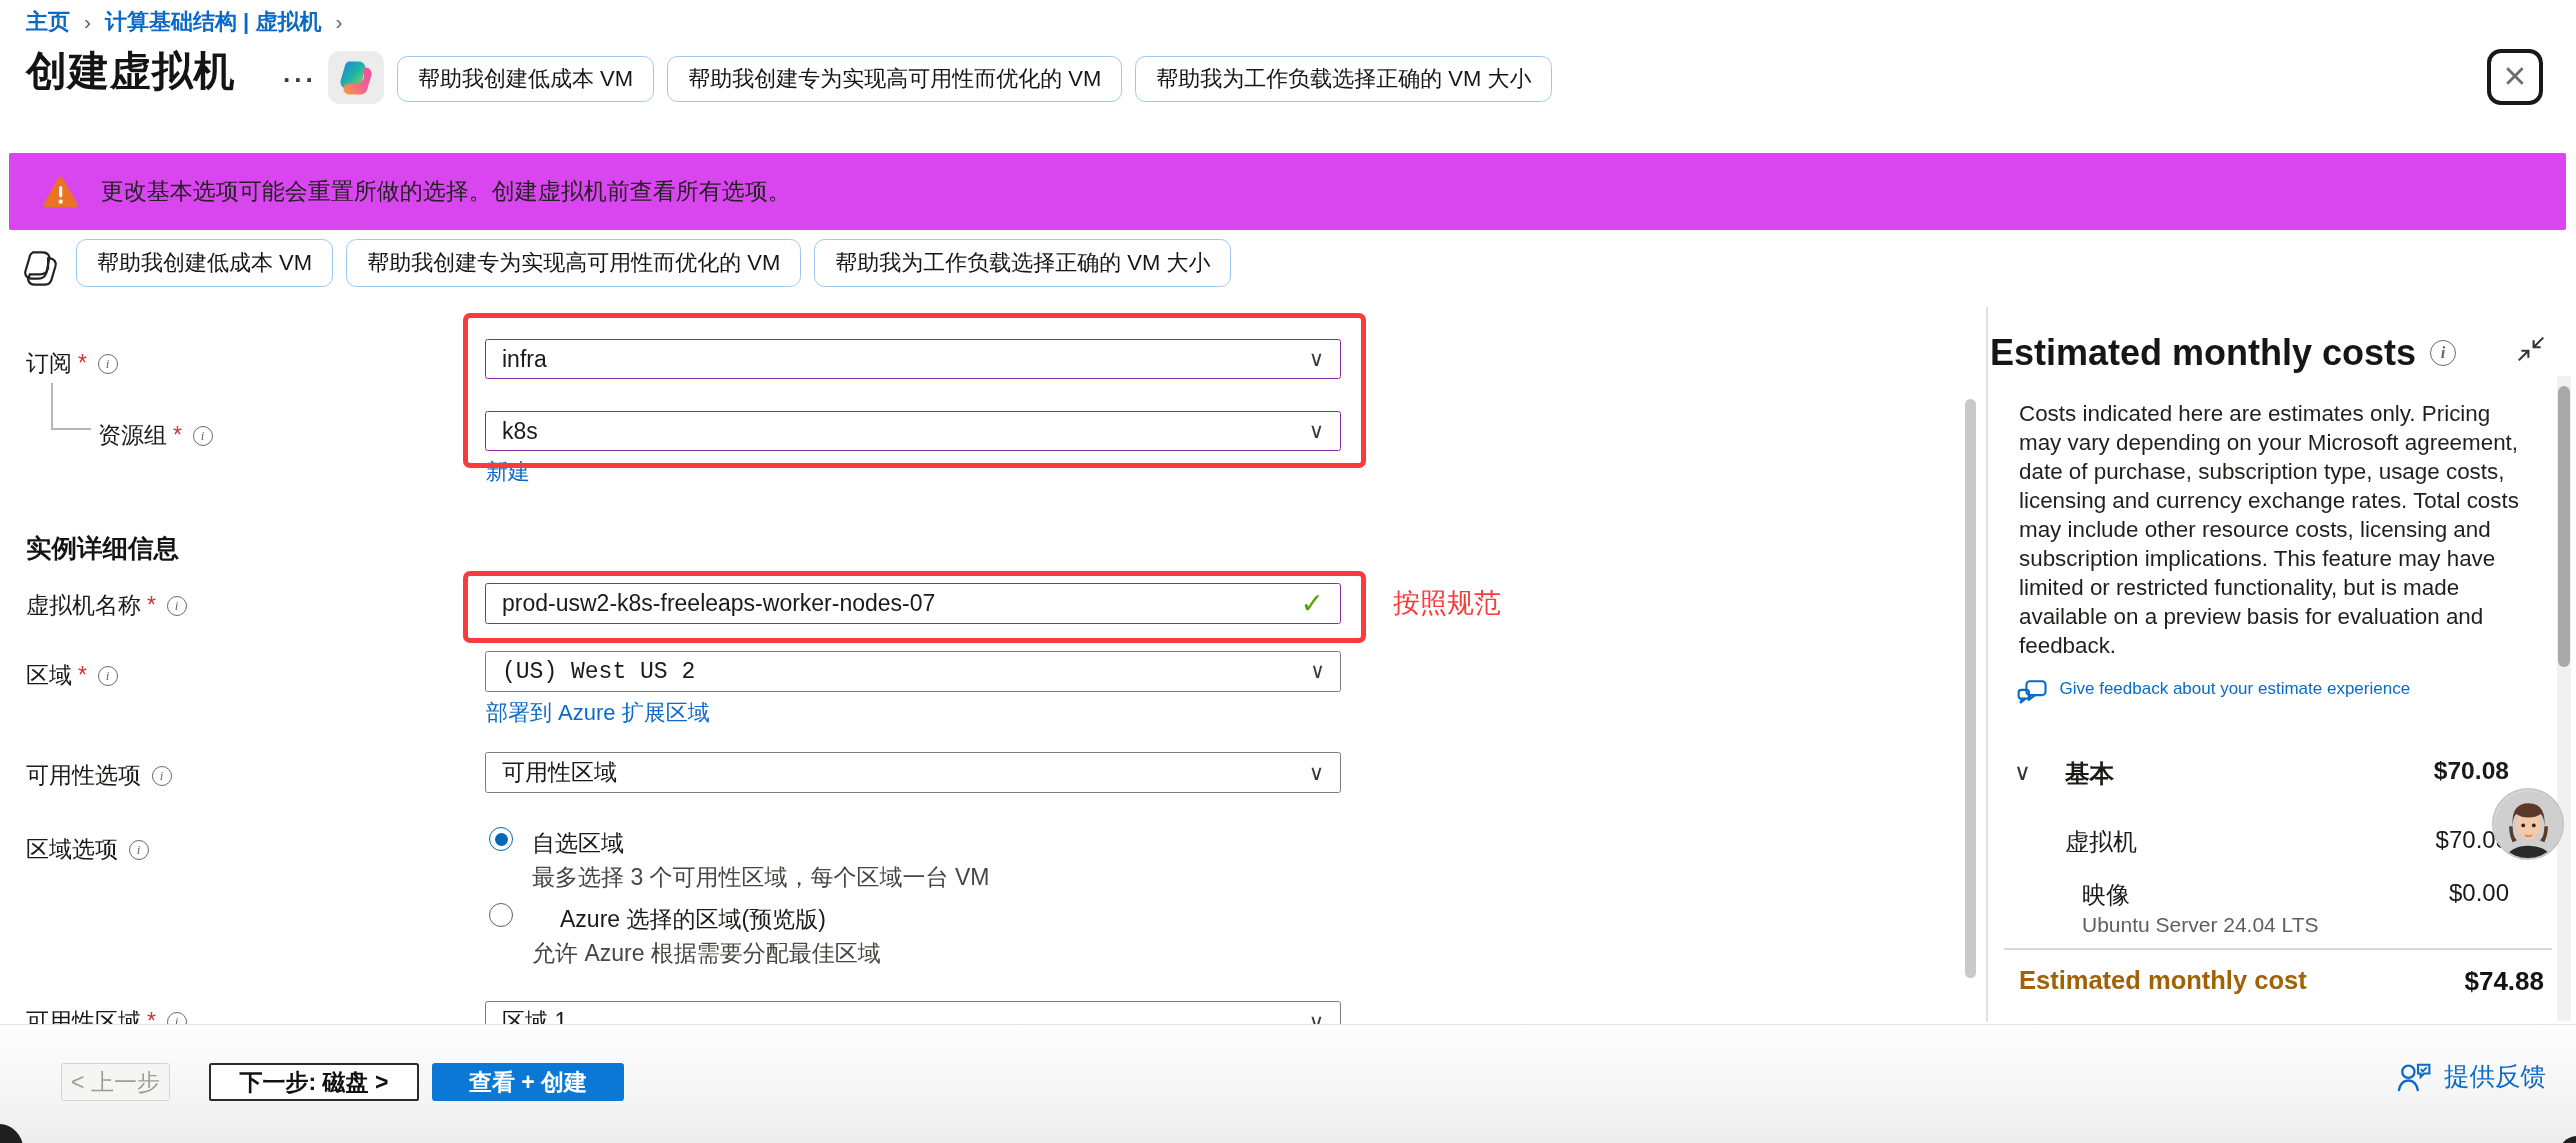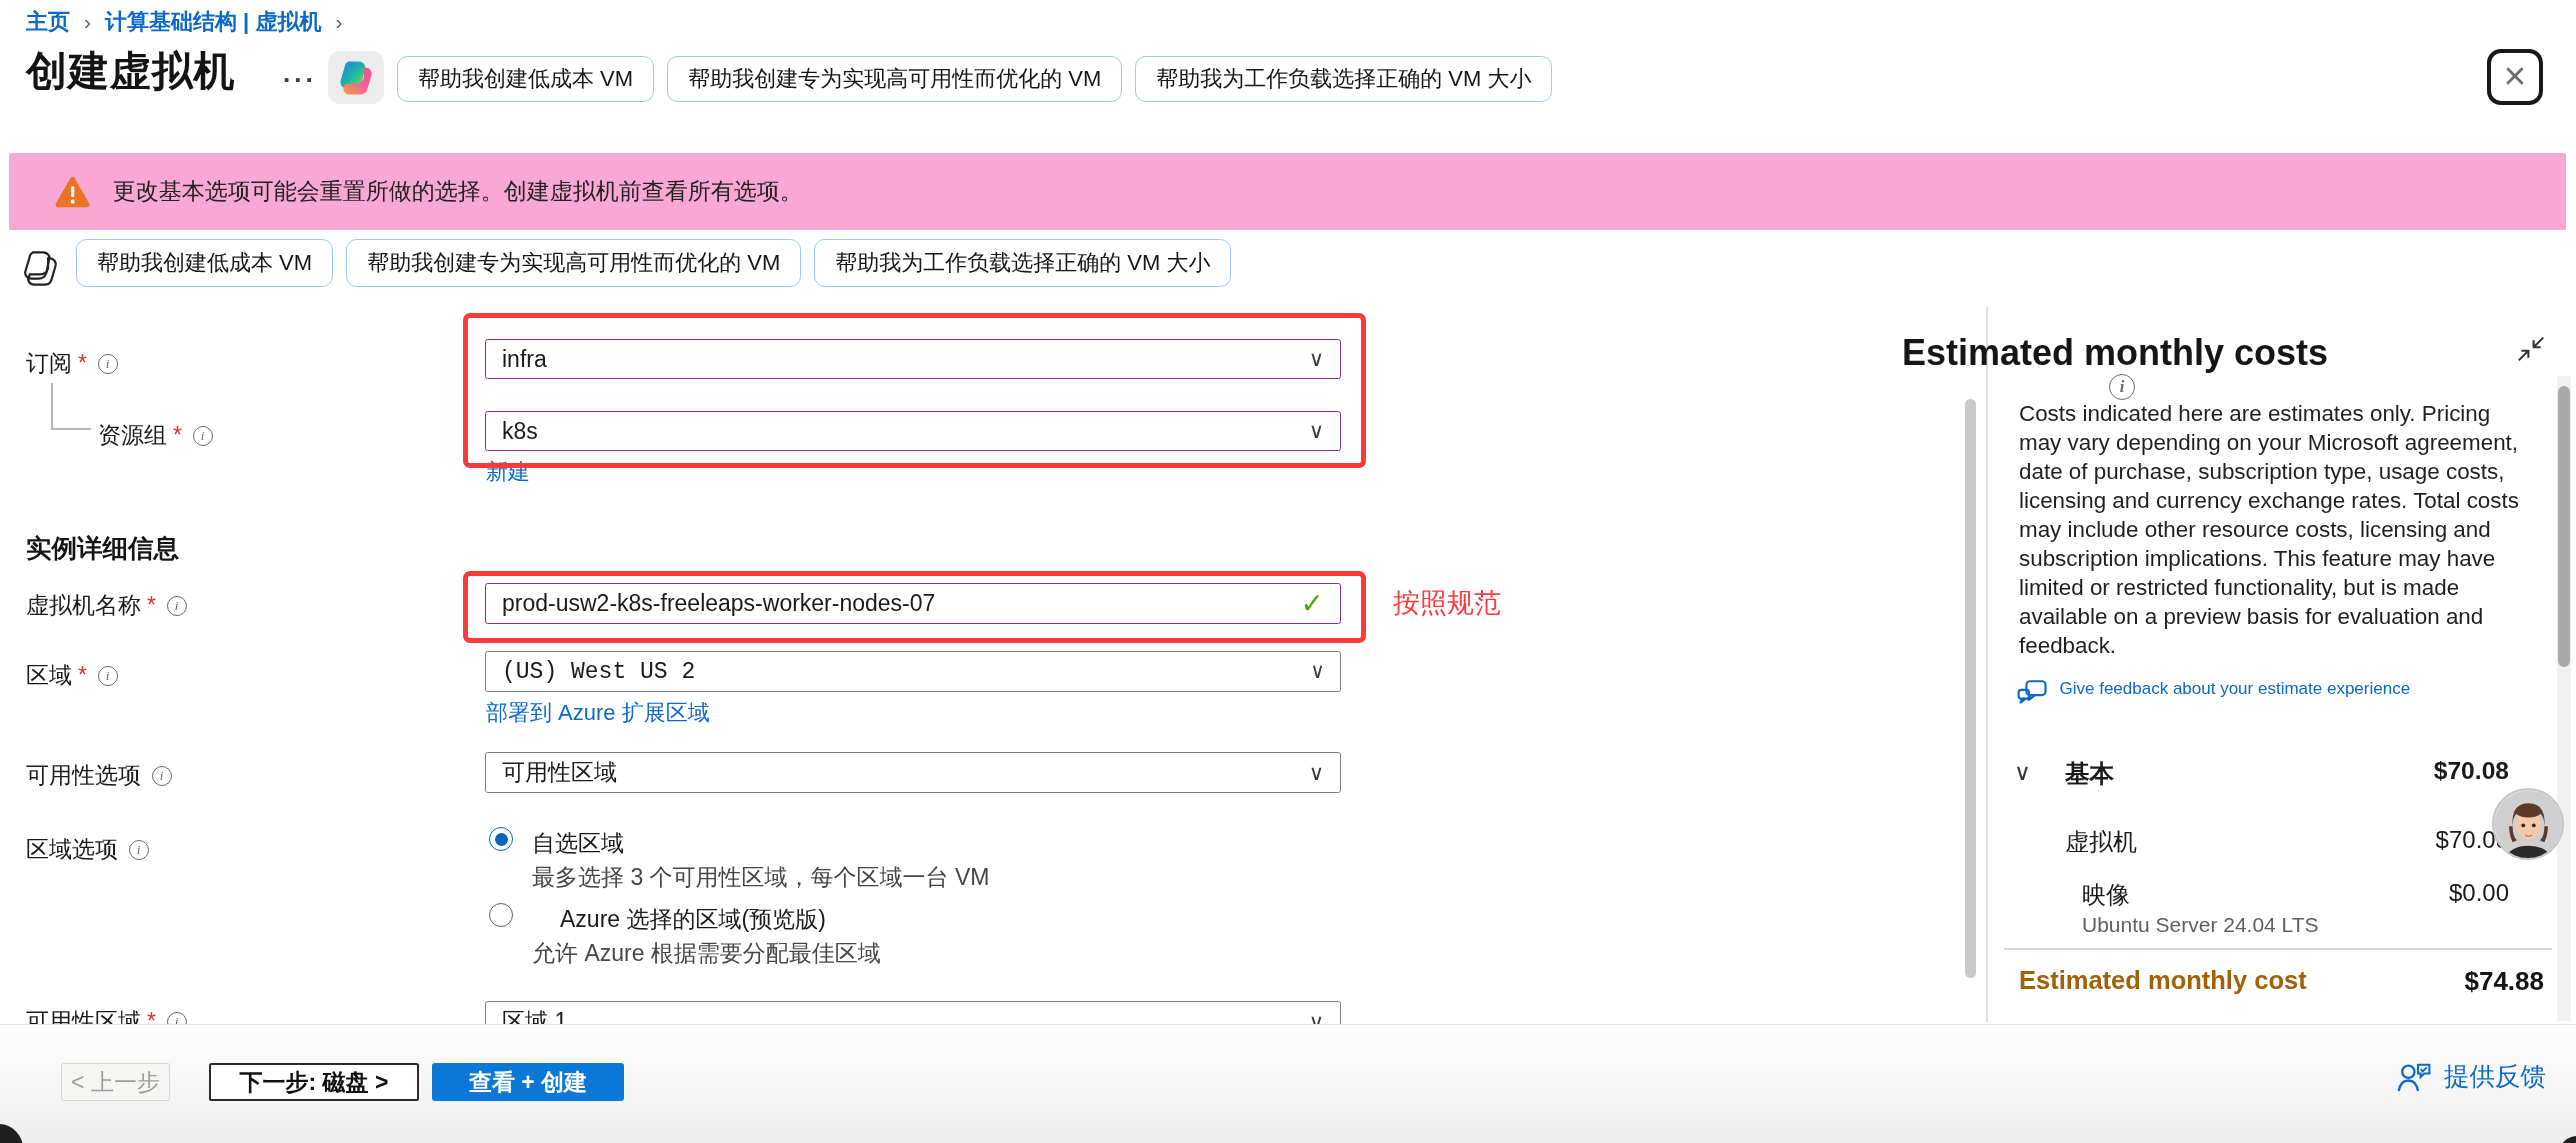--- a/index.html
+++ b/index.html
@@ -19,21 +19,21 @@
   .more-dots{left:283px;top:65px;font-size:26px;color:#3b3b3b;letter-spacing:2.6px;font-weight:700;}
   .copilot-tile{left:328px;top:51px;width:56px;height:53px;background:#ececec;border-radius:12.3px;display:grid;place-items:center;}
   .sugg-row{display:flex;gap:13px;}
   .sugg-row-top{left:397px;top:56px;}
   .sugg-row-mid{left:76px;top:239px;}
   .sugg-btn{height:44px;background:#fff;border:1.8px solid #9dc7ee;border-radius:10.5px;display:flex;align-items:center;padding:0 20px;font-size:22px;color:#161616;white-space:nowrap;cursor:pointer;}
   .sugg-row-mid .sugg-btn{height:46px;}
   .close-annot{left:2487px;top:49px;width:56px;height:56px;border:4.4px solid #181818;border-radius:14px;background:#fff;display:grid;place-items:center;box-sizing:border-box;cursor:pointer;}
   .close-annot span{font-size:39px;color:#6d6d6d;line-height:1;margin-top:-3.5px;}
   
-  .banner{left:8.8px;top:153px;width:2557px;height:77px;background:#f9a8d4;border-radius:1.8px;display:flex;align-items:center;padding-left:46px;box-sizing:border-box;gap:23px;}
+  .banner{left:8.8px;top:153px;width:2557px;height:77px;background:#d946ef;border-radius:1.8px;display:flex;align-items:center;padding-left:34px;box-sizing:border-box;gap:23px;}
   .banner-text{font-size:23px;color:#23211f;}
   .copilot-outline{left:21px;top:249px;}
   
   .flabel{display:flex;align-items:center;font-size:23px;color:#1b1a19;white-space:nowrap;}
   .req{color:#d13438;margin-left:6.1px;font-size:23px;}
   .info-i{width:20px;height:20px;border:1.8px solid #6a6a6a;border-radius:50%;margin-left:10.5px;display:grid;place-items:center;font-size:13px;color:#6a6a6a;font-family:"Liberation Serif","DejaVu Serif",serif;font-style:italic;box-sizing:border-box;}
   .field{width:856px;height:40px;background:#fff;border:1.8px solid #7c7c7c;border-radius:2.6px;box-sizing:border-box;display:flex;align-items:center;padding:0 16px;font-size:23px;color:#1b1a19;cursor:pointer;}
   .field.purple{border-color:#8a2da5;}
   .field .chev{margin-left:auto;color:#3a3a3a;font-size:21px;}
   .link{font-size:22px;color:#0b69c7;cursor:pointer;white-space:nowrap;}
@@ -46,21 +46,21 @@
   .radio-desc{font-size:23px;color:#484644;}
   .annot-red{border:5.3px solid #f93b3b;border-radius:7px;box-sizing:border-box;z-index:12;pointer-events:none;}
   .annot-text{font-size:27px;color:#f93b3b;font-weight:500;}
   .check{color:#57a300;font-size:28px;margin-left:auto;font-weight:700;}
   
   .v-divider{left:1986px;top:307px;width:1.8px;height:715px;background:#e1e1e1;}
   .main-sb{left:1965px;top:399px;width:10.5px;height:579px;background:#c9c9c9;border-radius:5.3px;}
   .panel-sb-track{left:2557px;top:376px;width:14px;height:645px;background:#f1f1f1;}
   .panel-sb-thumb{left:2558px;top:386px;width:12.3px;height:281px;background:#a9a9a9;border-radius:6.1px;}
   
-  .panel-title{left:1902px;top:332px;display:flex;align-items:center;font-size:36px;font-weight:700;color:#161616;flex-direction:column;}
+  .panel-title{left:1990px;top:332px;display:flex;align-items:center;font-size:36px;font-weight:700;color:#161616;}
   .panel-title .info-i{width:26px;height:26px;font-size:16.7px;margin-left:14px;}
   .collapse-ic{left:2516px;top:335px;}
   .panel-para{left:2019px;top:399px;width:505px;font-size:22.4px;line-height:29px;color:#201f1e;}
   .panel-feedback{left:2016px;top:674px;display:flex;gap:10.5px;align-items:flex-start;cursor:pointer;}
   .panel-feedback .txt{width:421px;font-size:17px;line-height:30px;color:#0b69c7;}
   .cost-name{font-size:24px;color:#1b1a19;}
   .cost-amt{font-size:24px;color:#1b1a19;position:absolute;right:67px;}
   .cost-bold{font-weight:700;font-size:24.6px;}
   .cost-sub{font-size:21px;color:#615f5d;}
   .cost-sep{left:2004px;top:948px;width:548px;height:1.8px;background:#d8d8d8;}

